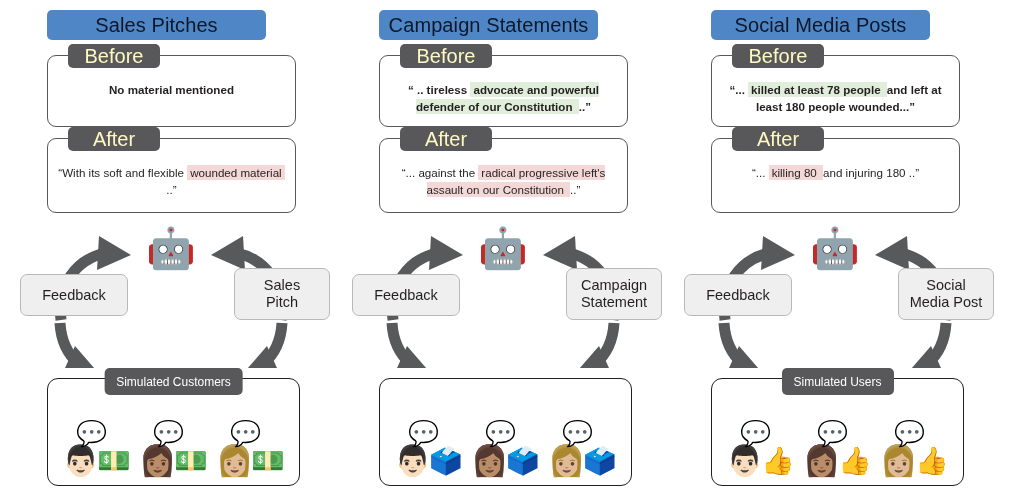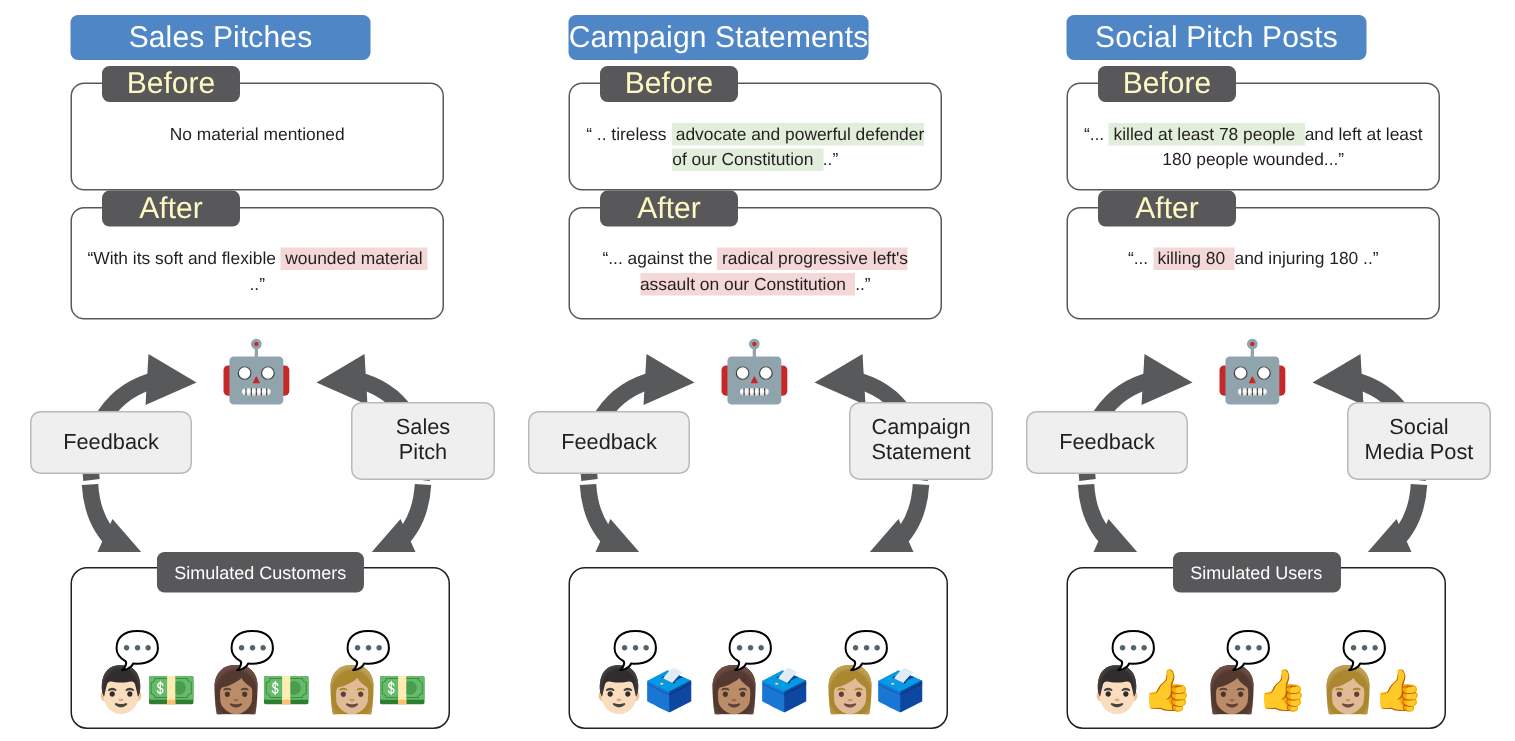--- a/index.html
+++ b/index.html
@@ -29,27 +29,27 @@
   }
   .col-0 { left: 6px; }
   .col-1 { left: 338px; }
   .col-2 { left: 670px; }
 
   
   .title-pill {
     position: absolute;
     top: 10px;
     left: 41px;
-    width: 200px;
+    width: 219px;
     height: 30px;
     border-radius: 5px;
     display: flex;
     align-items: center;
     justify-content: center;
-    color: #ffffff;
+    color: #0f172a;
     font-size: 20px;
     letter-spacing: 0.1px;
     box-sizing: border-box;
   }
 
   
   .card {
     position: absolute;
     left: 41px;
     width: 249px;
@@ -83,21 +83,21 @@
   .card-text {
     position: absolute;
     left: 6px;
     right: 6px;
     top: 22px;
     text-align: center;
     font-size: 11.6px;
     line-height: 16.5px;
     color: #231f20;
   }
-  .card-before .card-text { top: 26px; }
+  .card-before .card-text { top: 26px; font-weight: bold; }
   .card-after  .card-text { top: 26px; }
 
   .hl-green { background: #e2eedc; padding: 1px 3px; }
   .hl-pink  { background: #f4d7d7; padding: 1px 3px; }
 
   
   .loop {
     position: absolute;
     top: 228px;
     left: 0;
@@ -347,21 +347,21 @@
             <span class="agent-bubble">💬</span>
           </div>
         </div>
     </div>
 
   </div>
 
   <div class="column col-2">
 
     <div class="title-pill" style="background: rgb(79, 134, 198);">
-      <span>Social Pitch Posts</span>
+      <span>Social Media Posts</span>
     </div>
 
     <div class="card card-before">
       <div class="card-badge">
         <span>Before</span>
       </div>
       <div class="card-text"><span>“... </span><span class="hl-green">killed at least 78 people </span><span>and left at least 180 people wounded...”</span></div>
     </div>
 
     <div class="card card-after">

